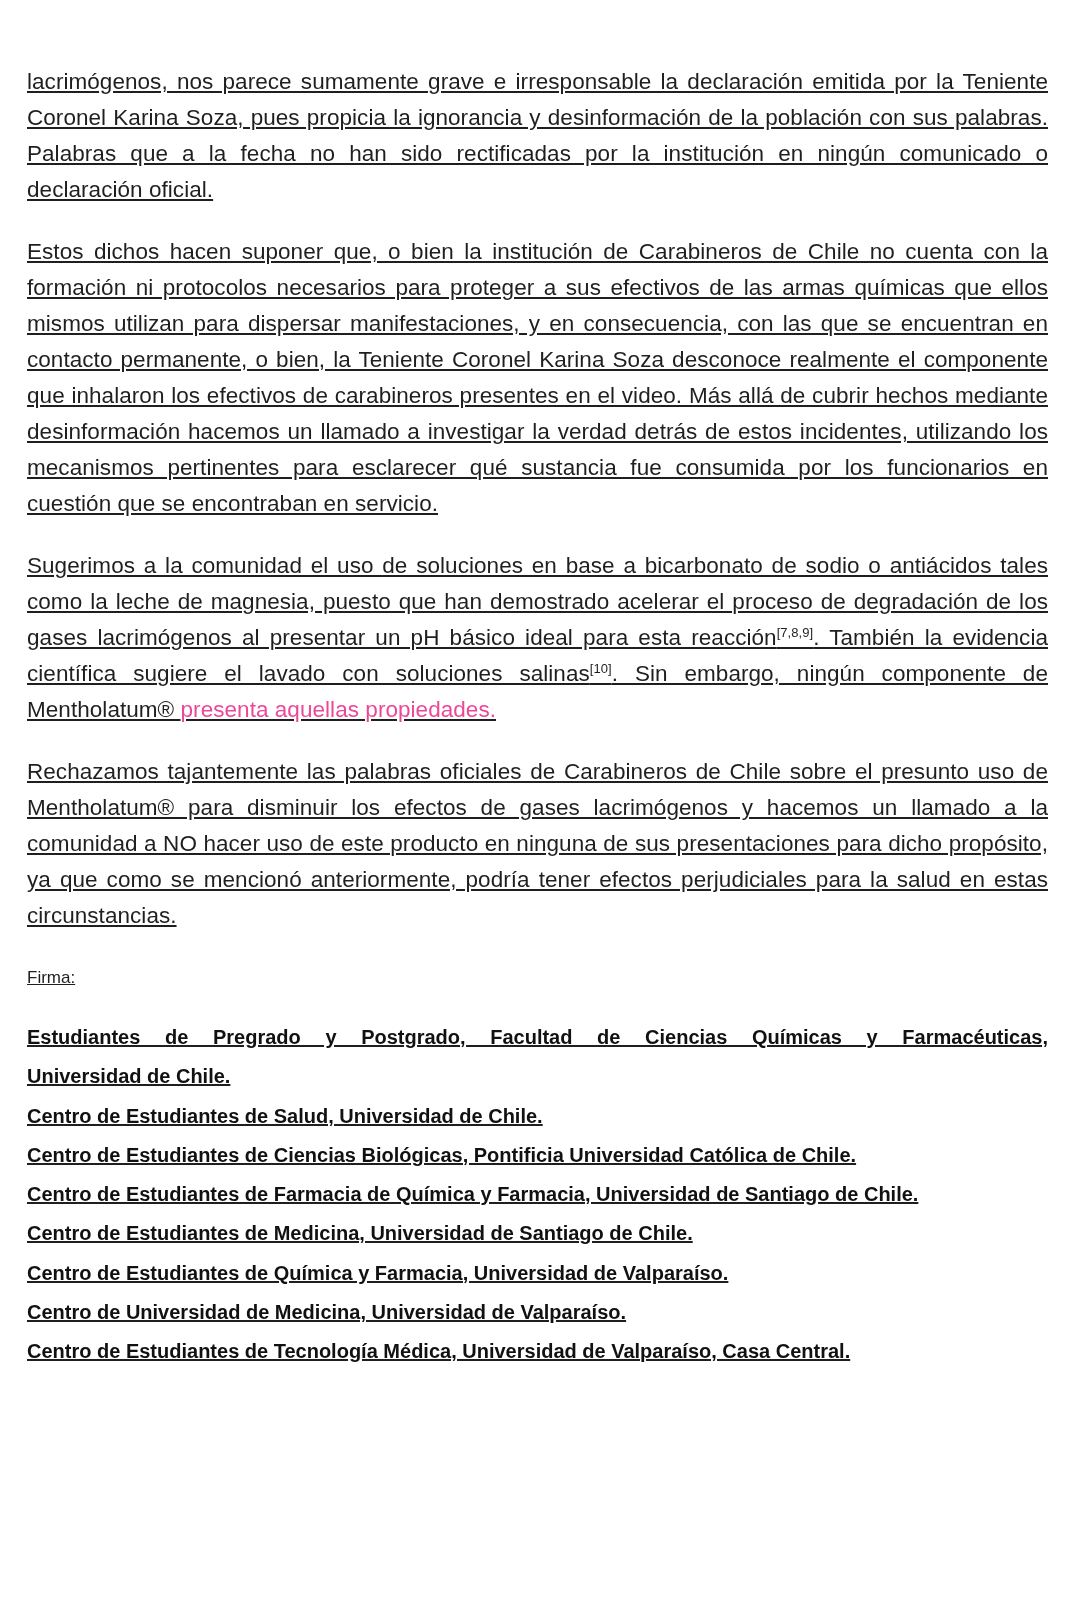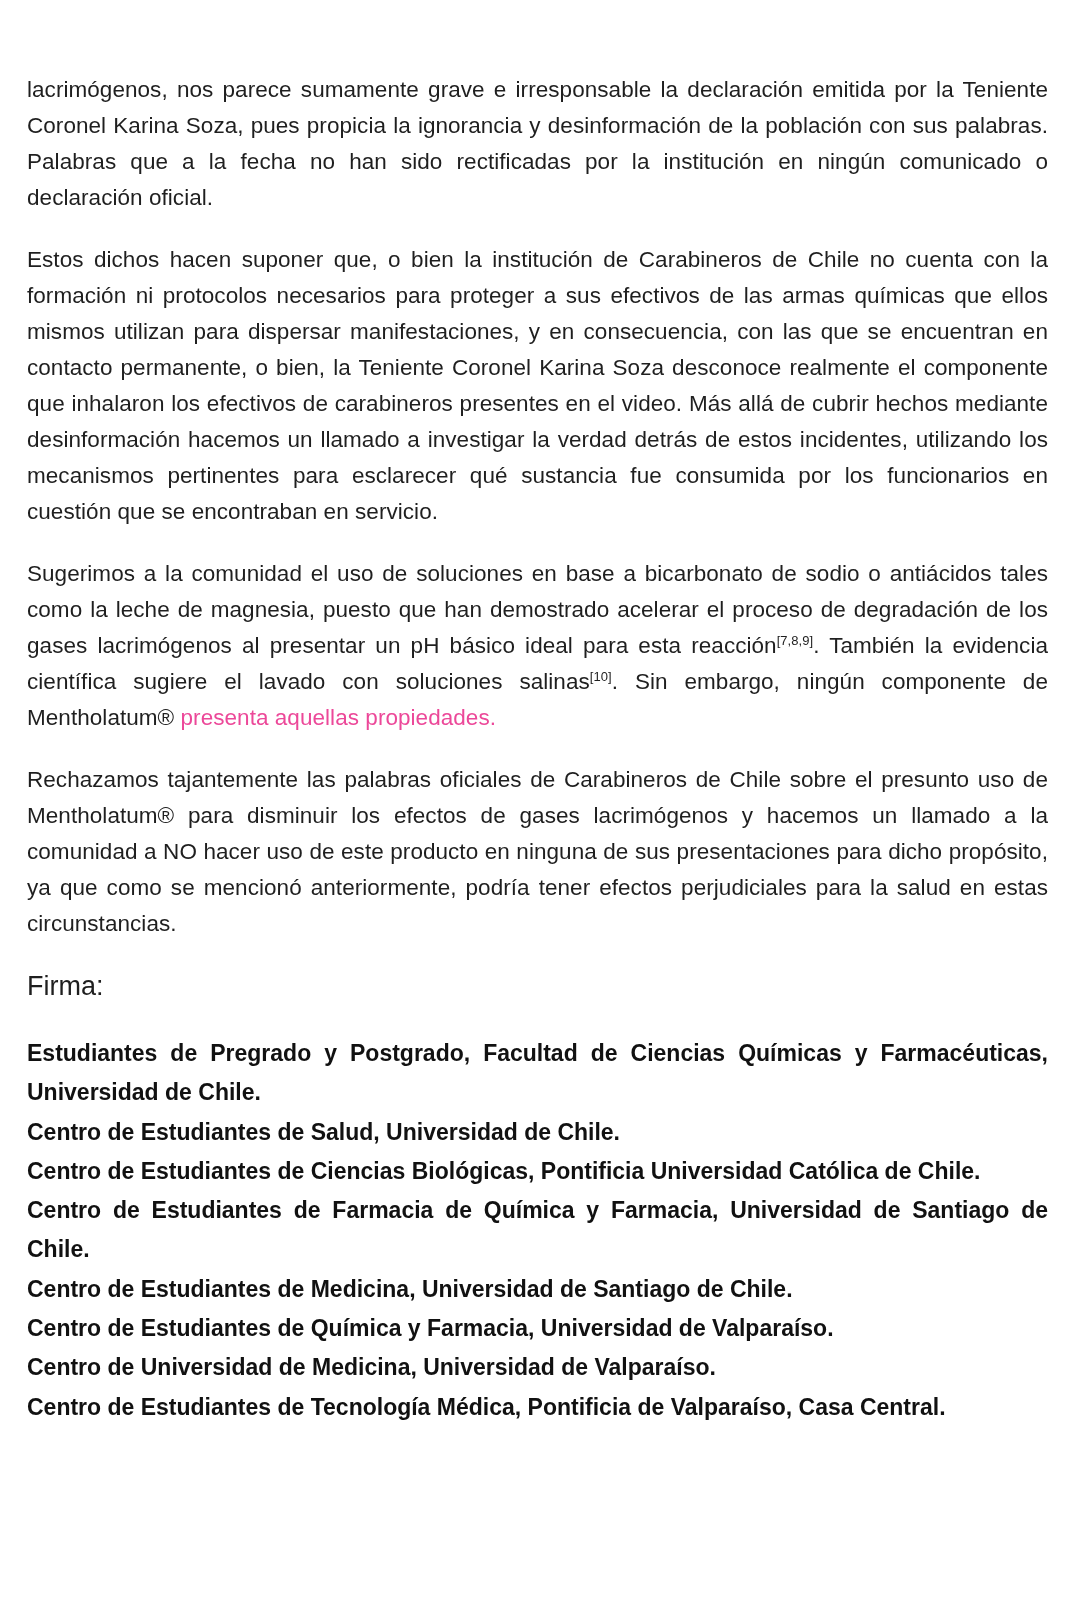--- a/index.html
+++ b/index.html
@@ -11,50 +11,51 @@
       width: 1080px;
       height: 1605px;
       overflow: hidden;
       position: relative;
       font-family: "Liberation Sans", sans-serif;
       color: #1f1f1f;
     }
     .page {
       position: absolute;
       left: 27px;
-      top: 72px;
+      top: 64px;
       width: 1021px;
+      text-decoration: underline;
     }
     .para {
       font-size: 22.5px;
       line-height: 36px;
       text-align: justify;
       margin: 0 0 26px 0;
       letter-spacing: 0.05px;
     }
     .para sup {
       font-size: 13px;
       line-height: 0;
       vertical-align: 8px;
     }
     .tinted {
       color: #ec4899;
     }
     .firma {
-      font-size: 27px;
+      font-size: 17px;
       line-height: 36px;
-      margin: 0 0 30px 0;
+      margin: 0 0 22px 0;
     }
     .sig-list {
       margin: 0;
       padding: 0;
       list-style: none;
     }
     .sig-item {
-      font-size: 23px;
+      font-size: 20px;
       font-weight: bold;
       line-height: 39.3px;
       color: #111111;
       text-align: justify;
       text-align-last: left;
     }
     .sig-item.first {
       text-align-last: auto;
     }
     .sig-first-line {
@@ -80,15 +81,15 @@
     <li class="sig-item first">
       <span class="sig-first-line">Estudiantes de Pregrado y Postgrado, Facultad de Ciencias Químicas y Farmacéuticas,</span>
       <span>Universidad de Chile.</span>
     </li>
     <li class="sig-item">Centro de Estudiantes de Salud, Universidad de Chile.</li>
     <li class="sig-item">Centro de Estudiantes de Ciencias Biológicas, Pontificia Universidad Católica de Chile.</li>
     <li class="sig-item">Centro de Estudiantes de Farmacia de Química y Farmacia, Universidad de Santiago de Chile.</li>
     <li class="sig-item">Centro de Estudiantes de Medicina, Universidad de Santiago de Chile.</li>
     <li class="sig-item">Centro de Estudiantes de Química y Farmacia, Universidad de Valparaíso.</li>
     <li class="sig-item">Centro de Universidad de Medicina, Universidad de Valparaíso.</li>
-    <li class="sig-item">Centro de Estudiantes de Tecnología Médica, Pontificia de Valparaíso, Casa Central.</li>
+    <li class="sig-item">Centro de Estudiantes de Tecnología Médica, Universidad de Valparaíso, Casa Central.</li>
   </ul>
 </div>
 
 </body></html>

